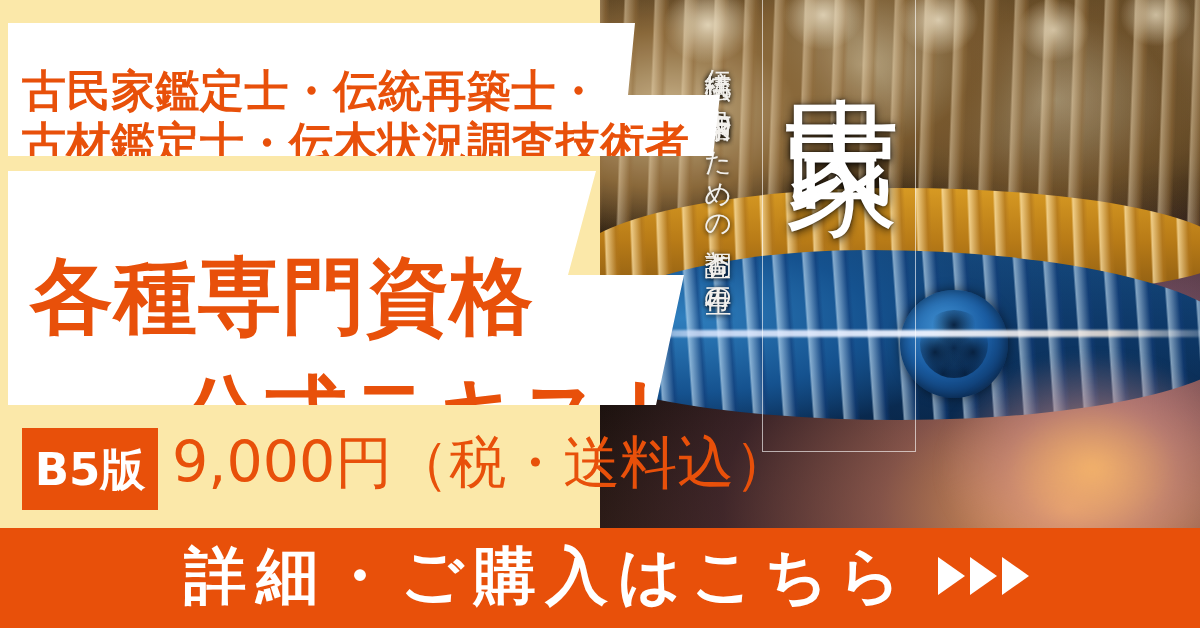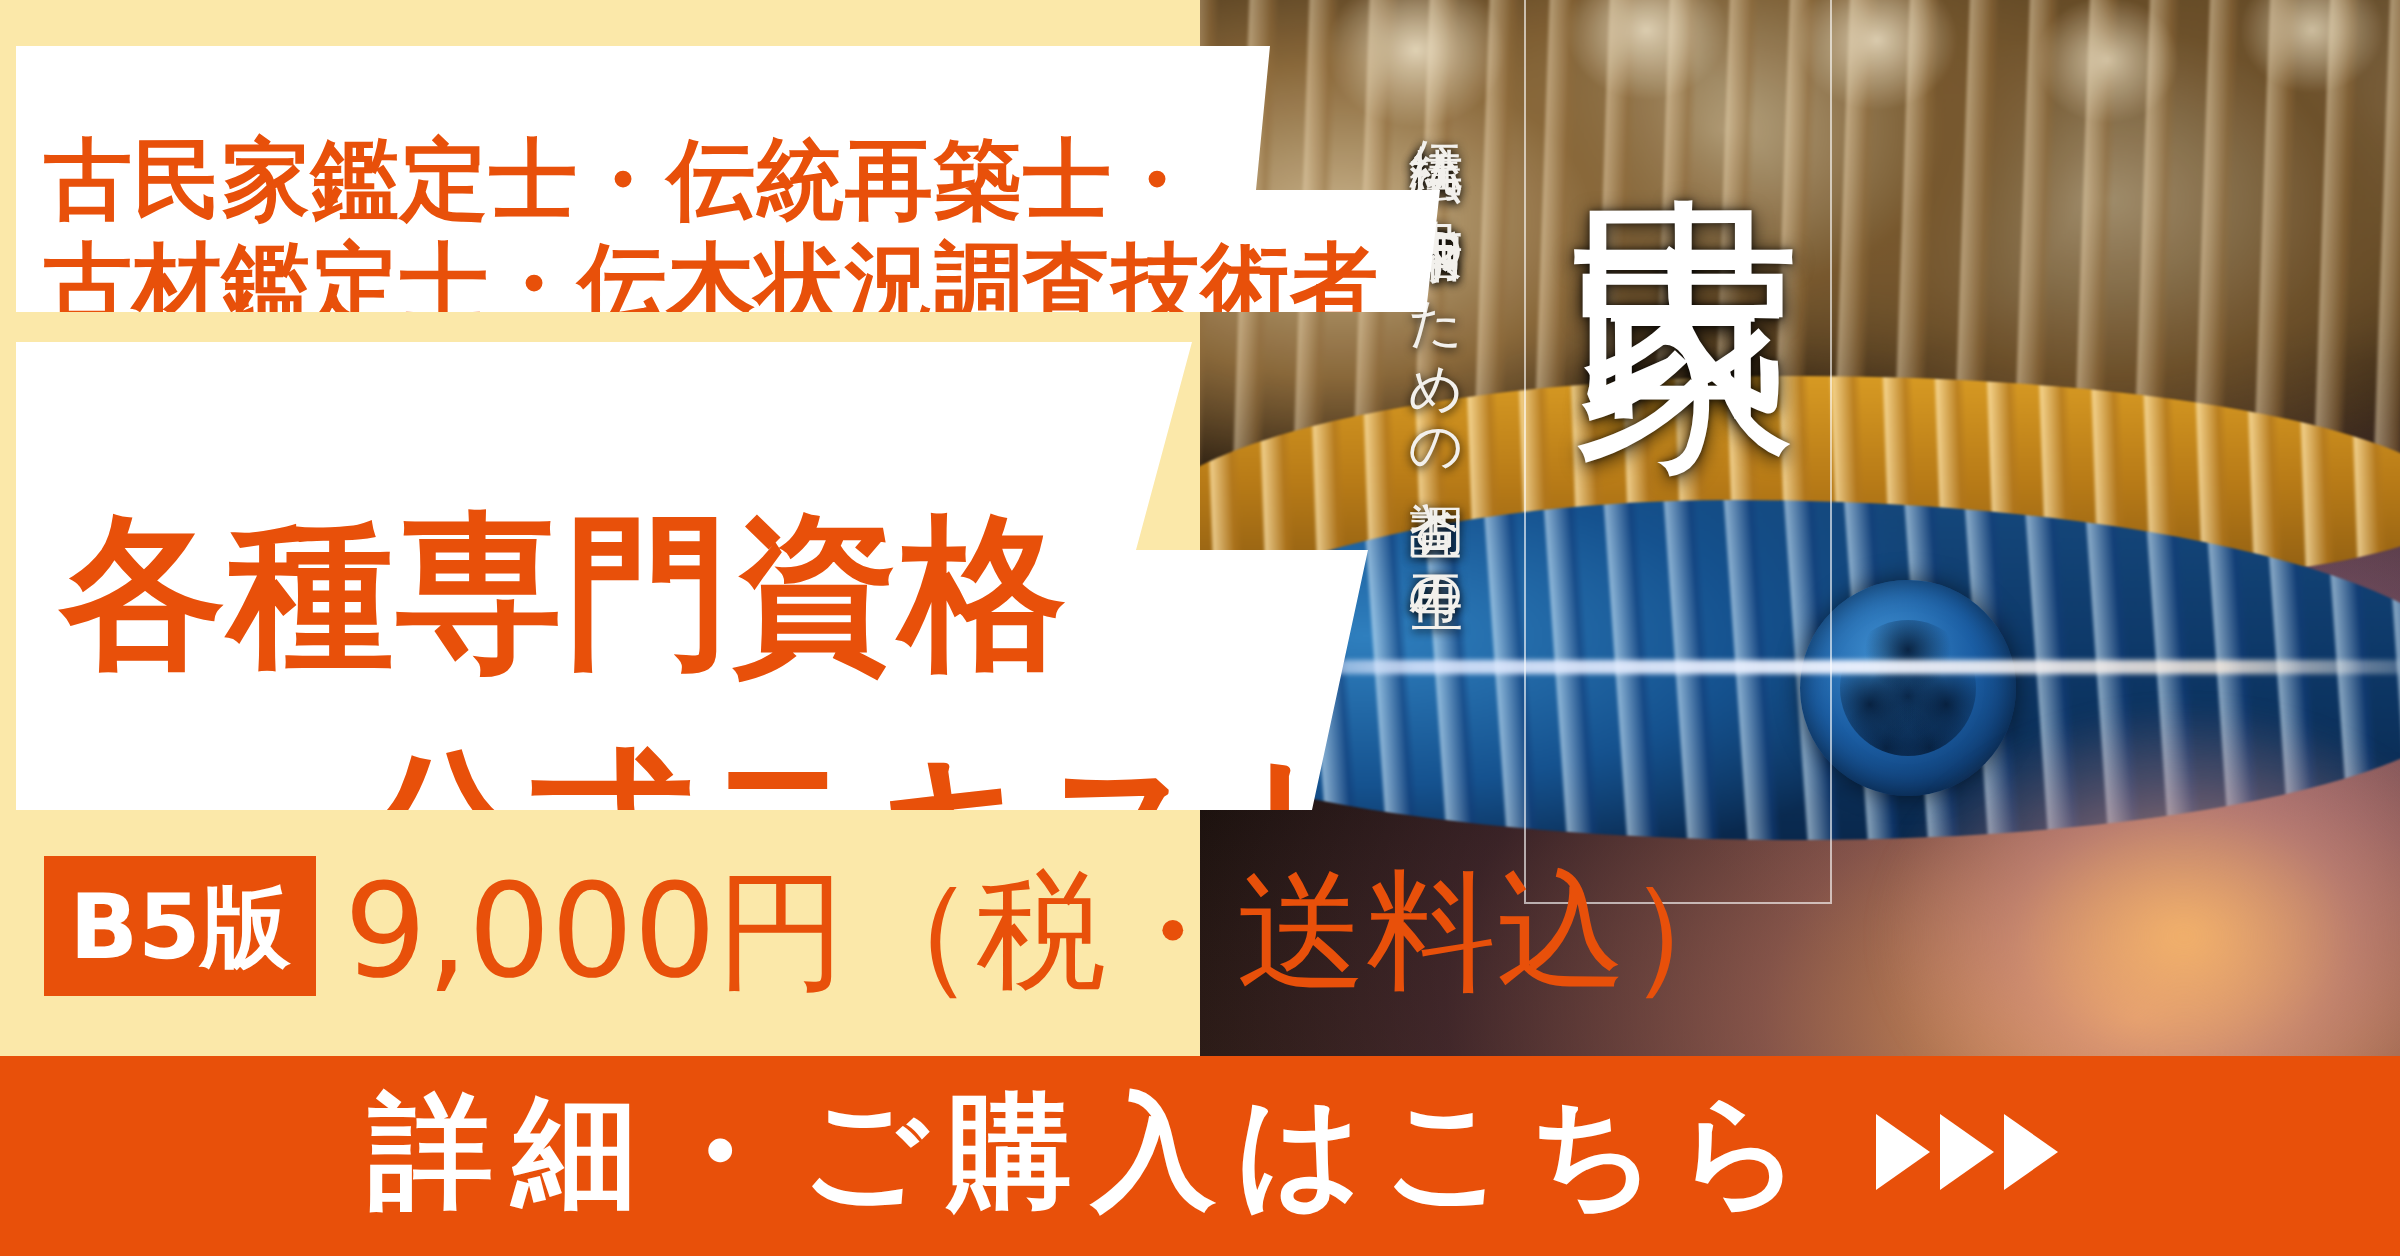--- a/index.html
+++ b/index.html
@@ -212,34 +212,34 @@
 
   
   .price-row {
     position:absolute;
     left:0; top:424px;
     width:700px; height:78px;
   }
   .size-badge {
     position:absolute;
     left:22px; top:4px;
-    width:136px; height:70px;
+    width:136px; height:82px;
     background:#e8500a;
     color:#ffffff;
     font-size:45px;
     font-weight:bold;
     display:flex; align-items:center; justify-content:center;
     letter-spacing:0px;
     font-family:"DejaVu Sans","Liberation Sans",sans-serif;
     line-height:1;
   }
   .price-text {
     position:absolute;
     left:172px; top:9px;
-    font-size:65px;
+    font-size:57px;
     color:#e8500a;
     letter-spacing:0px;
     white-space:nowrap;
     line-height:1.05;
     font-family:"DejaVu Sans","Liberation Sans",sans-serif;
     font-weight:400;
   }
 
   
   .cta-bar {

